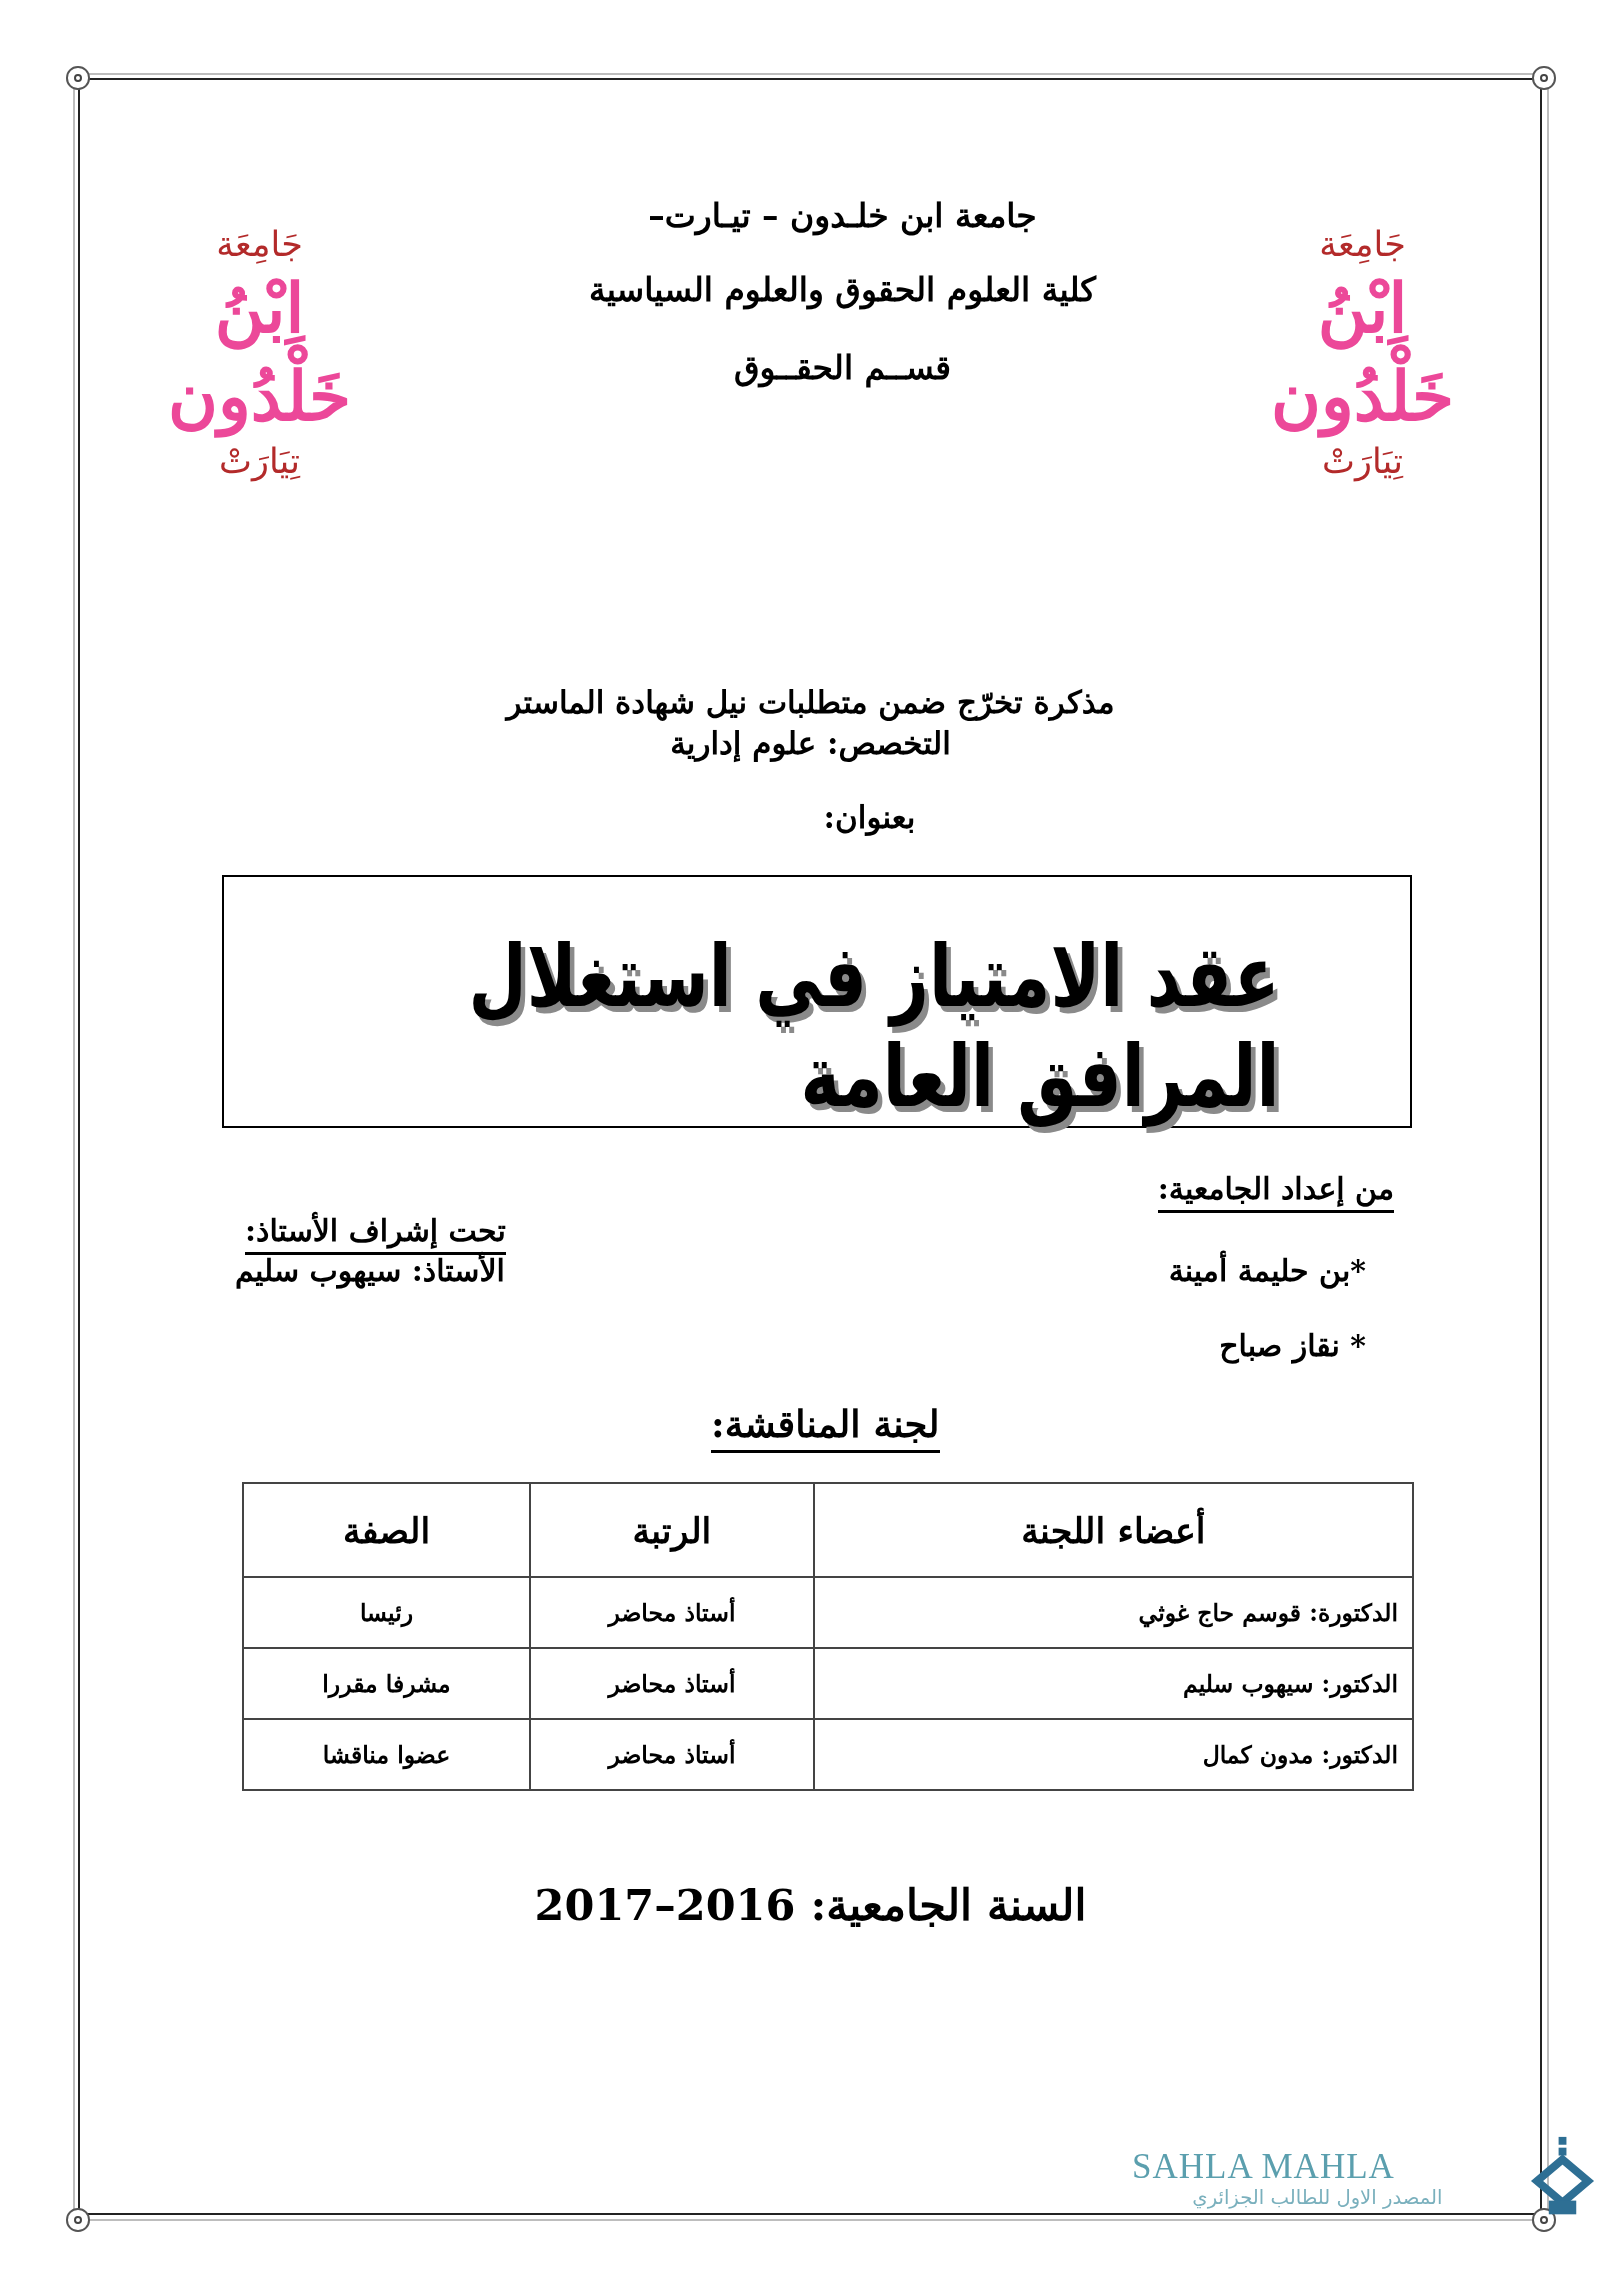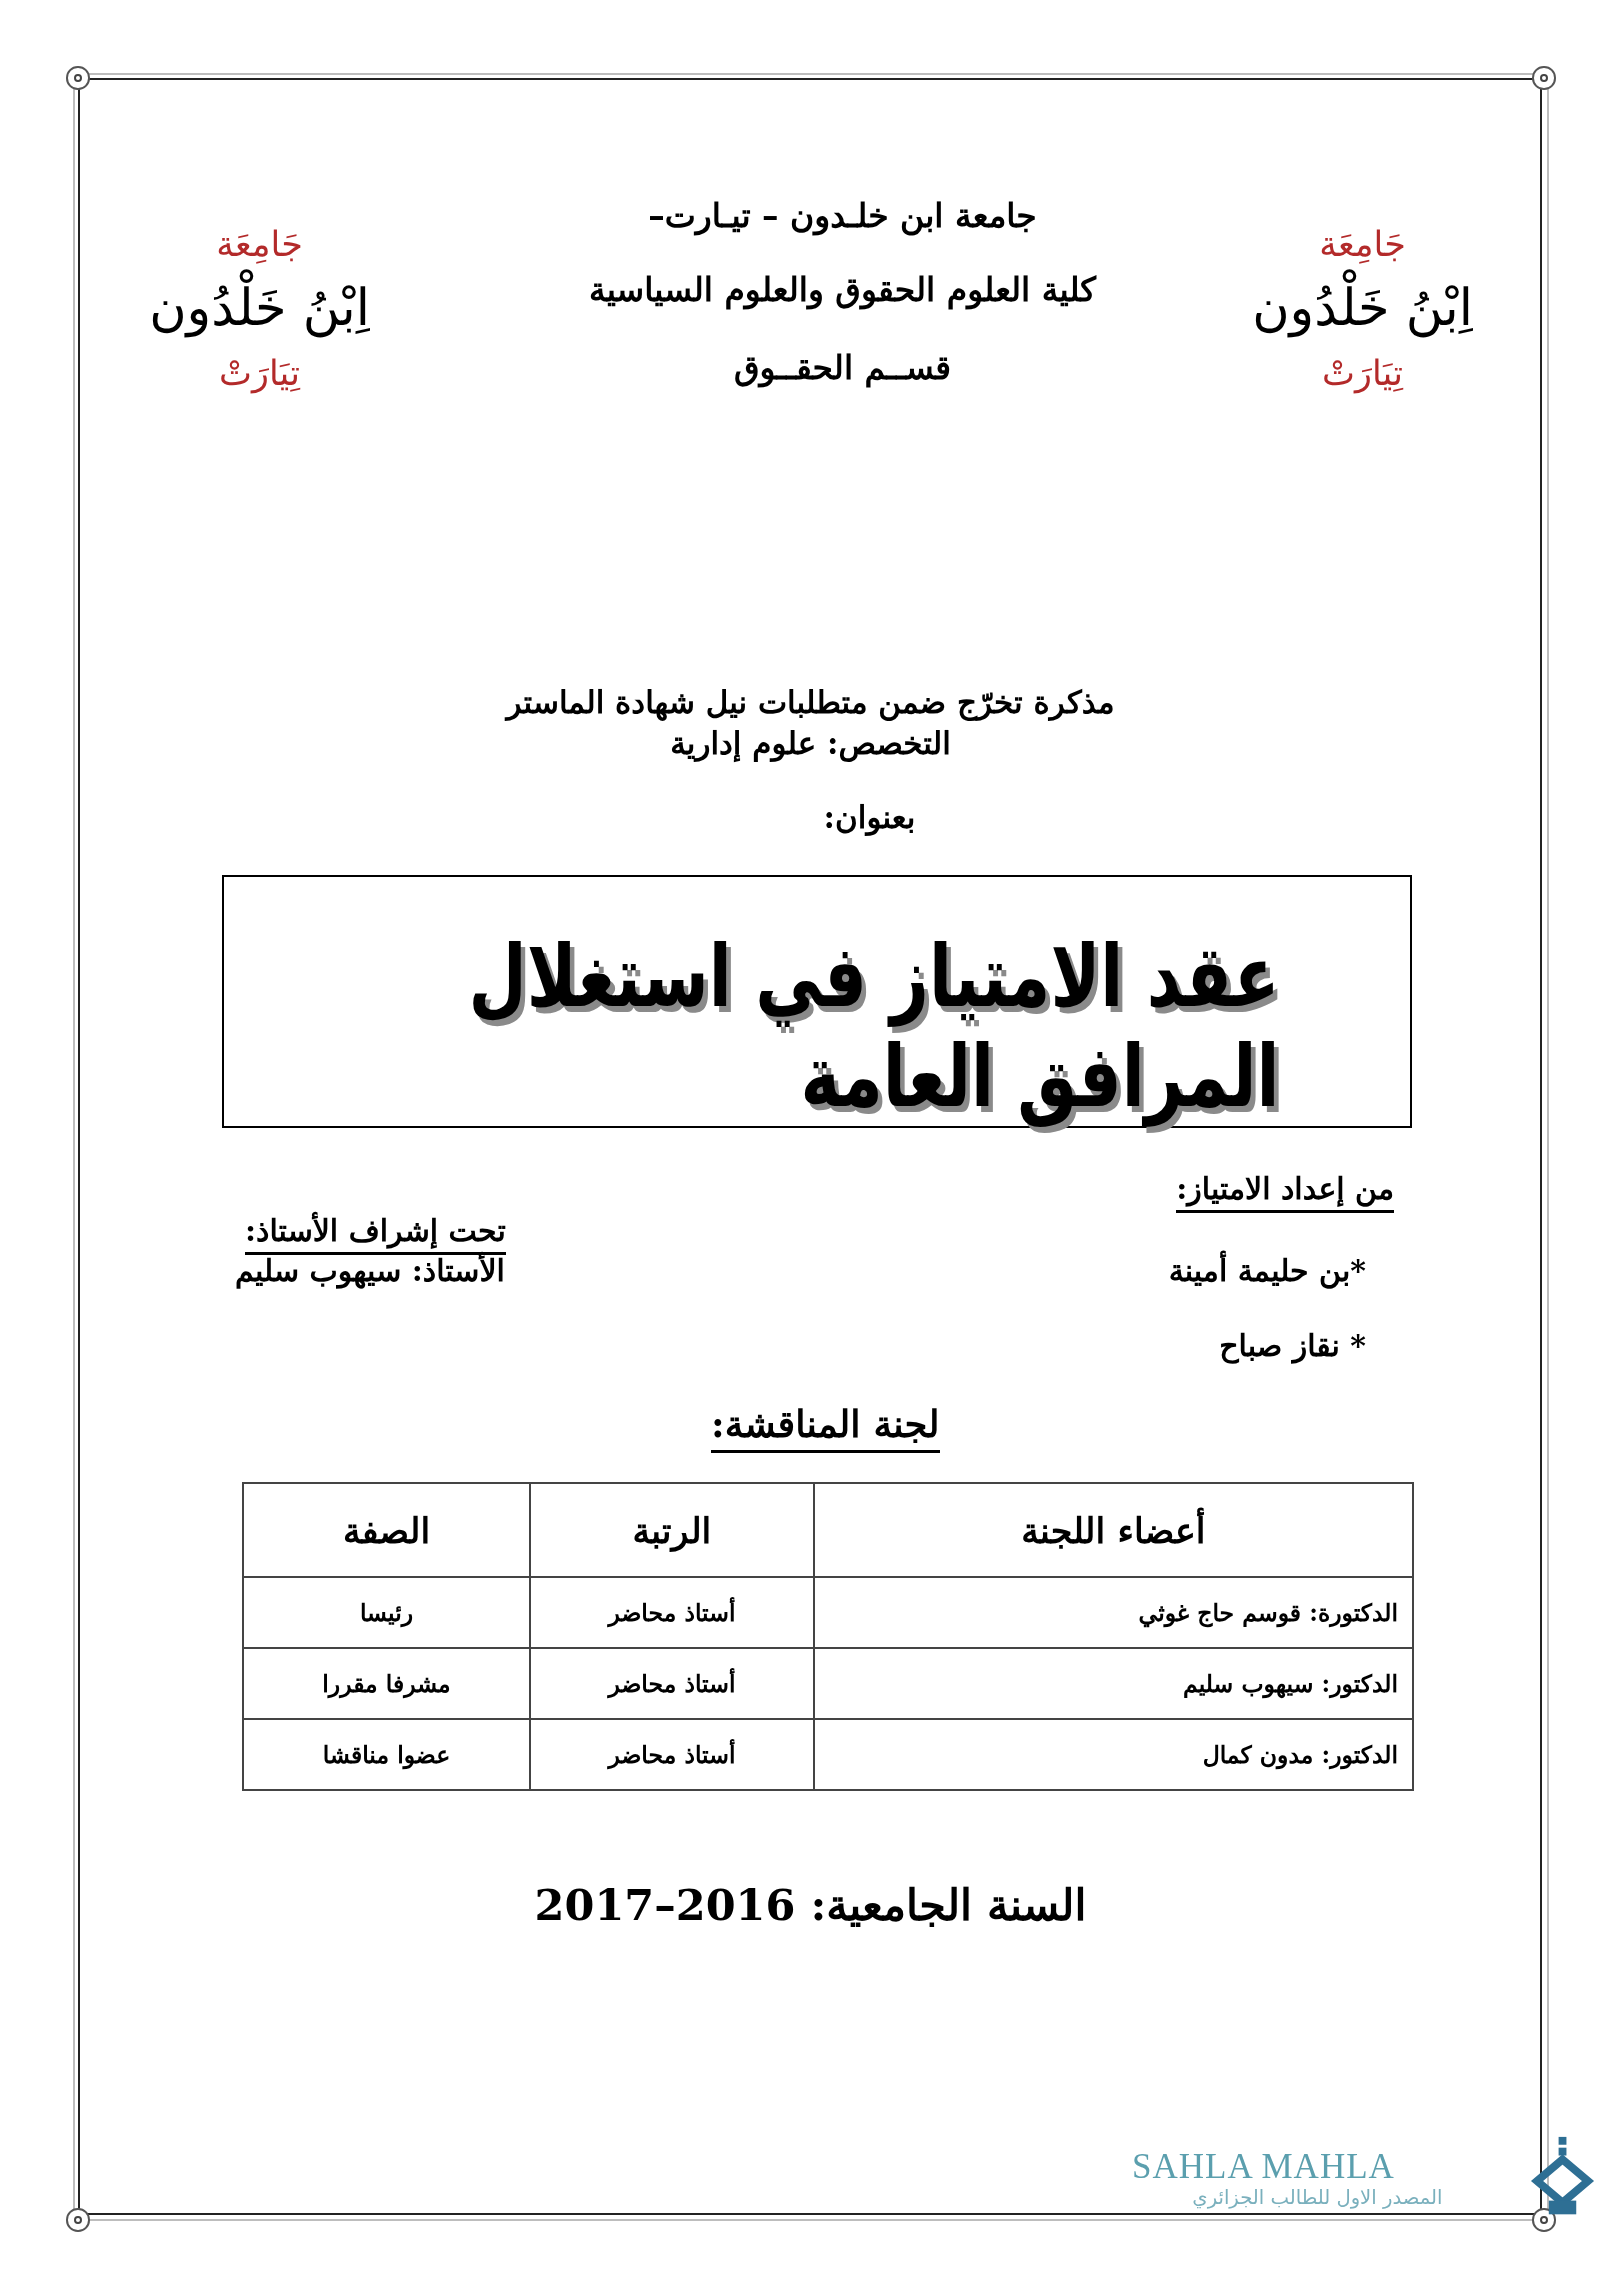--- a/index.html
+++ b/index.html
@@ -14,21 +14,21 @@
     .corner::after { content: ""; position: absolute; left: 5.9px; top: 5.9px; width: 7.8px; height: 7.8px;
                      border-radius: 50%; border: 2px solid #444; box-sizing: border-box; }
     .c-tl { left: 66px; top: 66px; } .c-tr { left: 1532px; top: 66px; }
     .c-bl { left: 66px; top: 2208px; } .c-br { left: 1532px; top: 2208px; }
 
     .rtl { direction: rtl; unicode-bidi: embed; }
     .center-line { position: absolute; left: 0; width: 1621px; text-align: center; }
 
     .logo { position: absolute; width: 225px; height: 216px; text-align: center; direction: rtl; }
     .logo .l1 { color: #b32a2a; font-size: 35px; line-height: 39px; }
-    .logo .l2 { color: #000000; font-size: 51px; line-height: 88px; font-weight: normal; }
+    .logo .l2 { color: #ec4899; font-size: 68px; line-height: 88px; font-weight: bold; }
     .logo .l3 { color: #b32a2a; font-size: 35px; line-height: 43px; }
 
     .hdr { font-size: 33px; font-weight: bold; margin-left: 32px; }
     .sub { font-size: 31px; font-weight: bold; }
 
     .title-box { position: absolute; left: 222px; top: 875px; width: 1190px; height: 253px;
                  border: 2px solid #000; box-sizing: border-box; display: flex;
                  align-items: flex-end; justify-content: center; }
     .title-text { font-family: "DejaVu Sans", "Liberation Sans", sans-serif; font-size: 86px;
                   font-weight: bold; letter-spacing: 0; direction: rtl;
@@ -83,21 +83,21 @@
 
 <div class="center-line sub rtl" style="top:652px;margin-top:32px;">مذكرة تخرّج ضمن متطلبات نيل شهادة الماستر</div>
 <div class="center-line sub rtl" style="top:725px;">التخصص: علوم إدارية</div>
 <div class="center-line sub rtl" style="top:799px; padding-left:59px;">بعنوان:</div>
 
 <div class="title-box">
   <div class="title-text">عقد الامتياز في استغلال المرافق العامة</div>
 </div>
 
 <div class="label-ul" style="right:227px; top:1171px;">
-  <span>من إعداد الامتياز:</span>
+  <span>من إعداد الجامعية:</span>
   <span class="ul"></span>
 </div>
 <div class="plain" style="right:255px; top:1253px;">*بن حليمة أمينة</div>
 <div class="plain" style="right:255px; top:1328px;">* نقاز صباح</div>
 
 <div class="label-ul" style="left:245px; top:1171px;margin-top:42px;">
   <span>تحت إشراف الأستاذ:</span>
   <span class="ul"></span>
 </div>
 <div class="plain" style="left:235px; top:1253px;">الأستاذ: سيهوب سليم</div>

